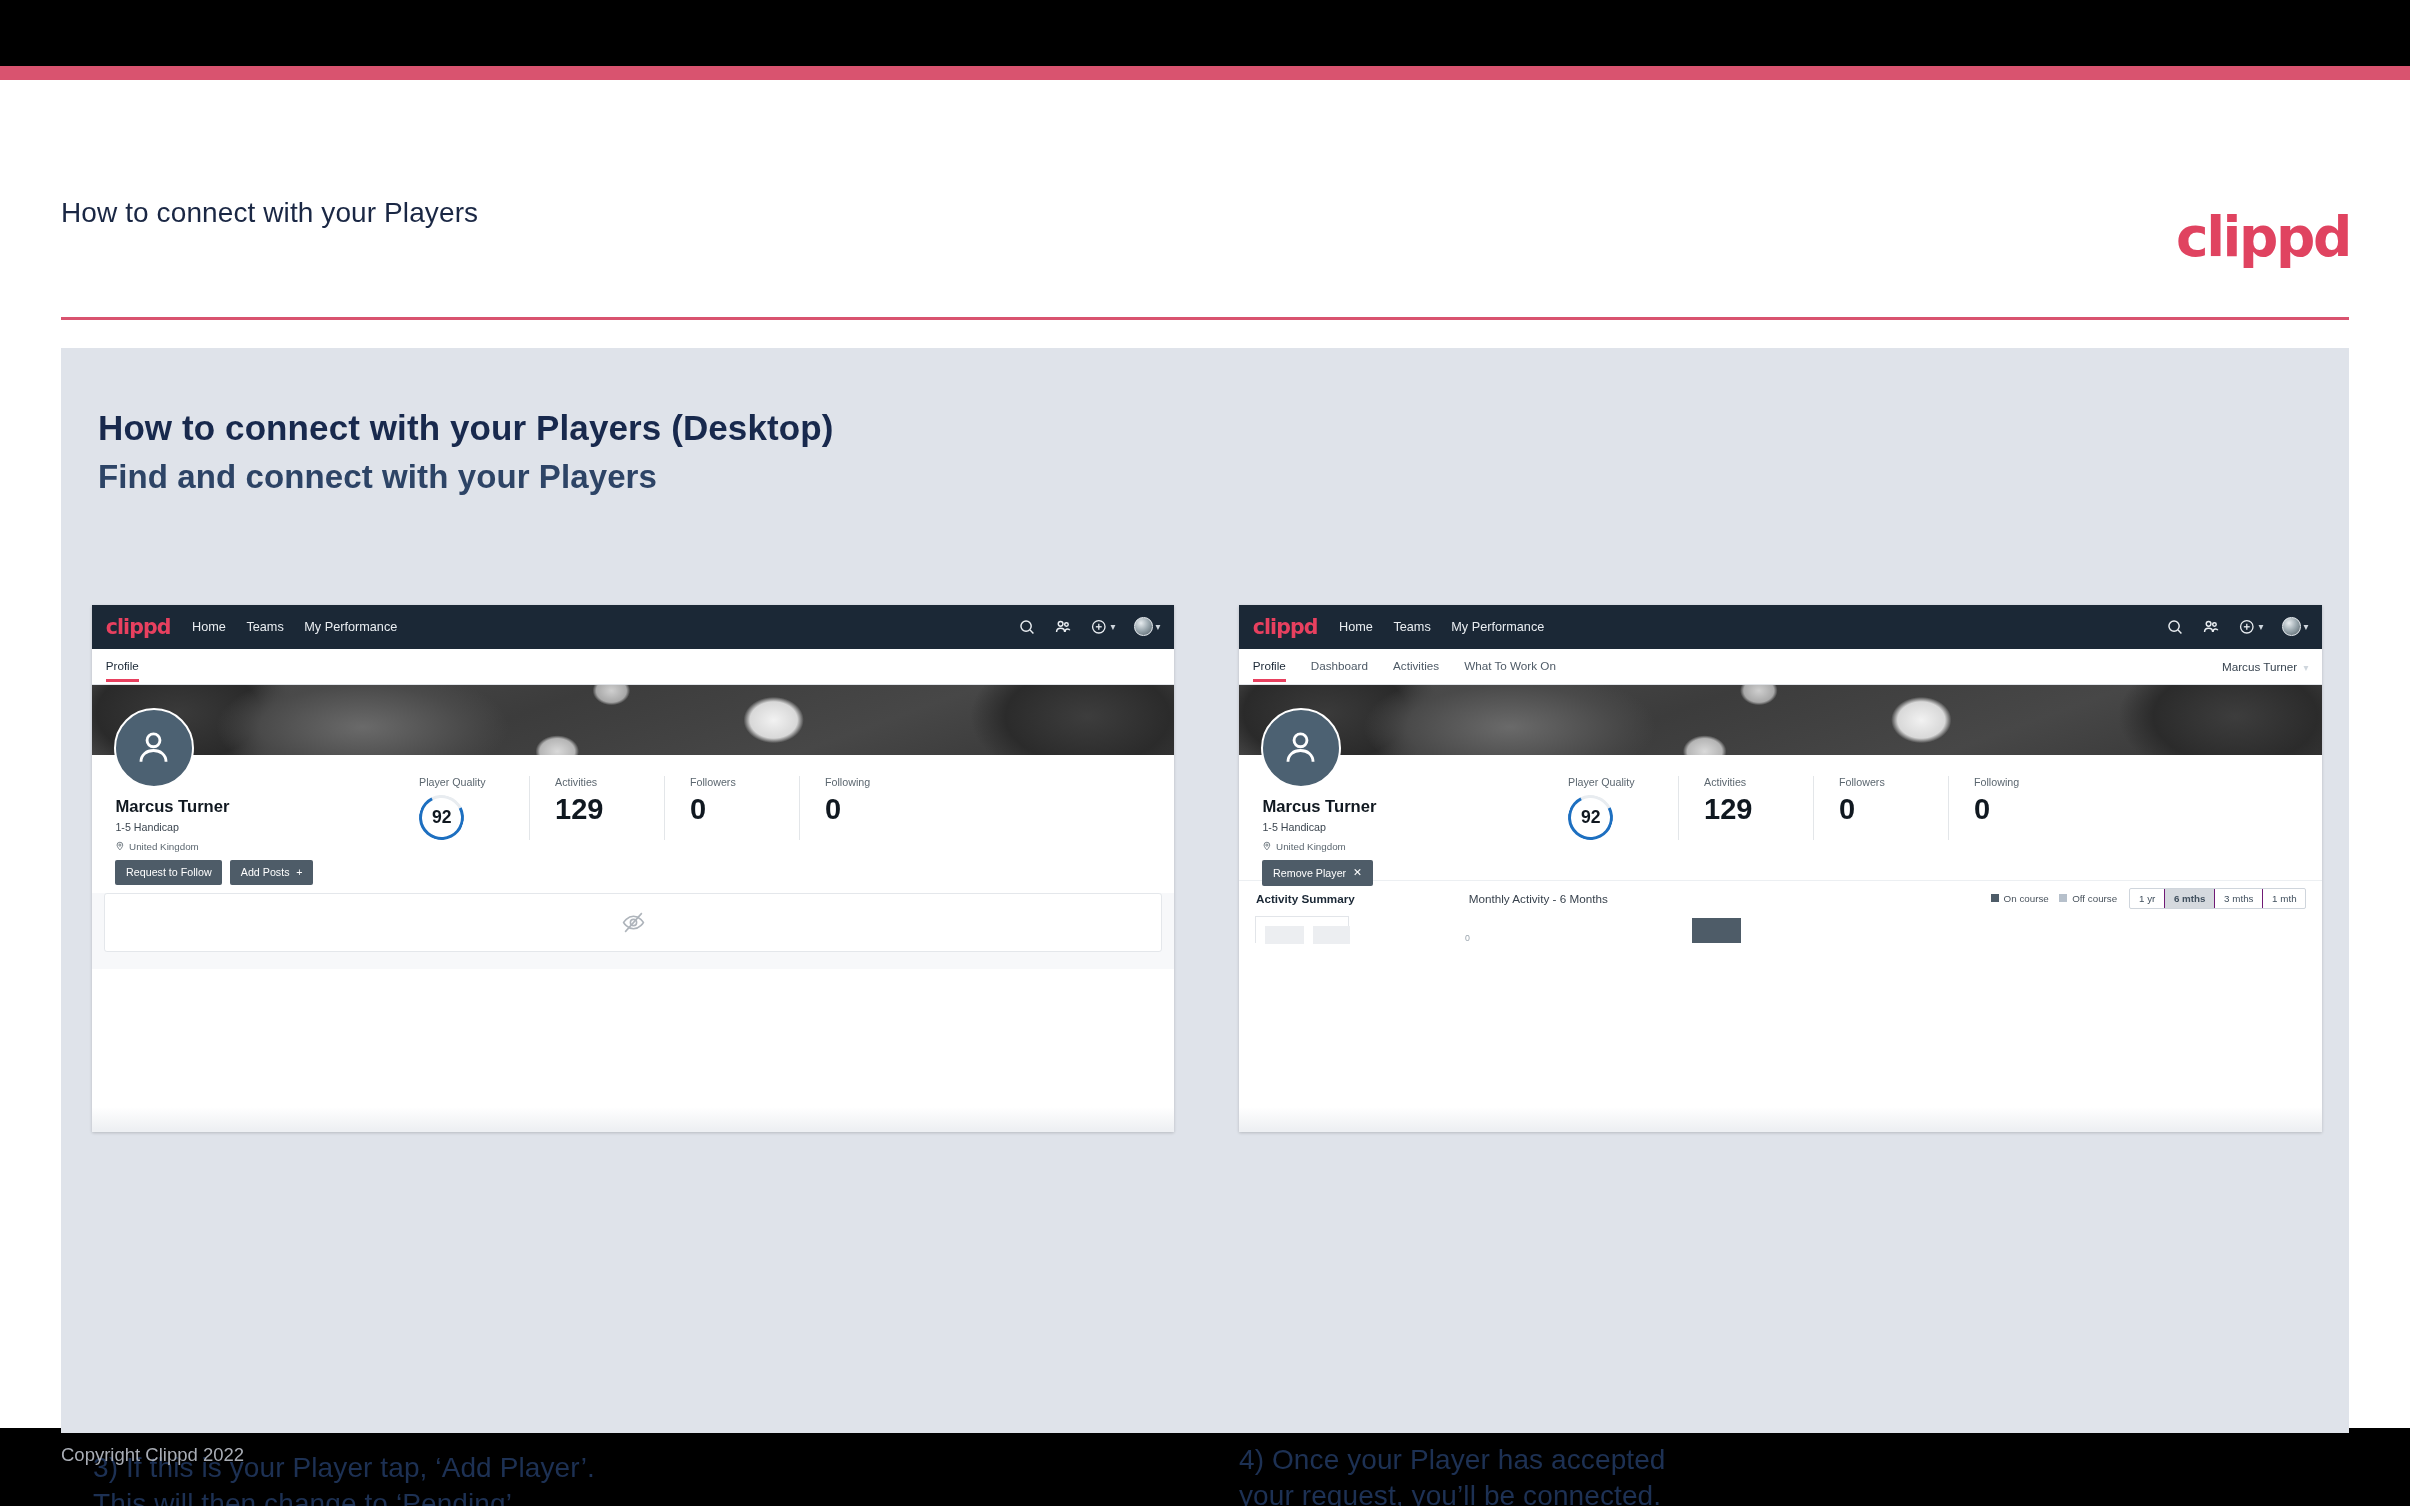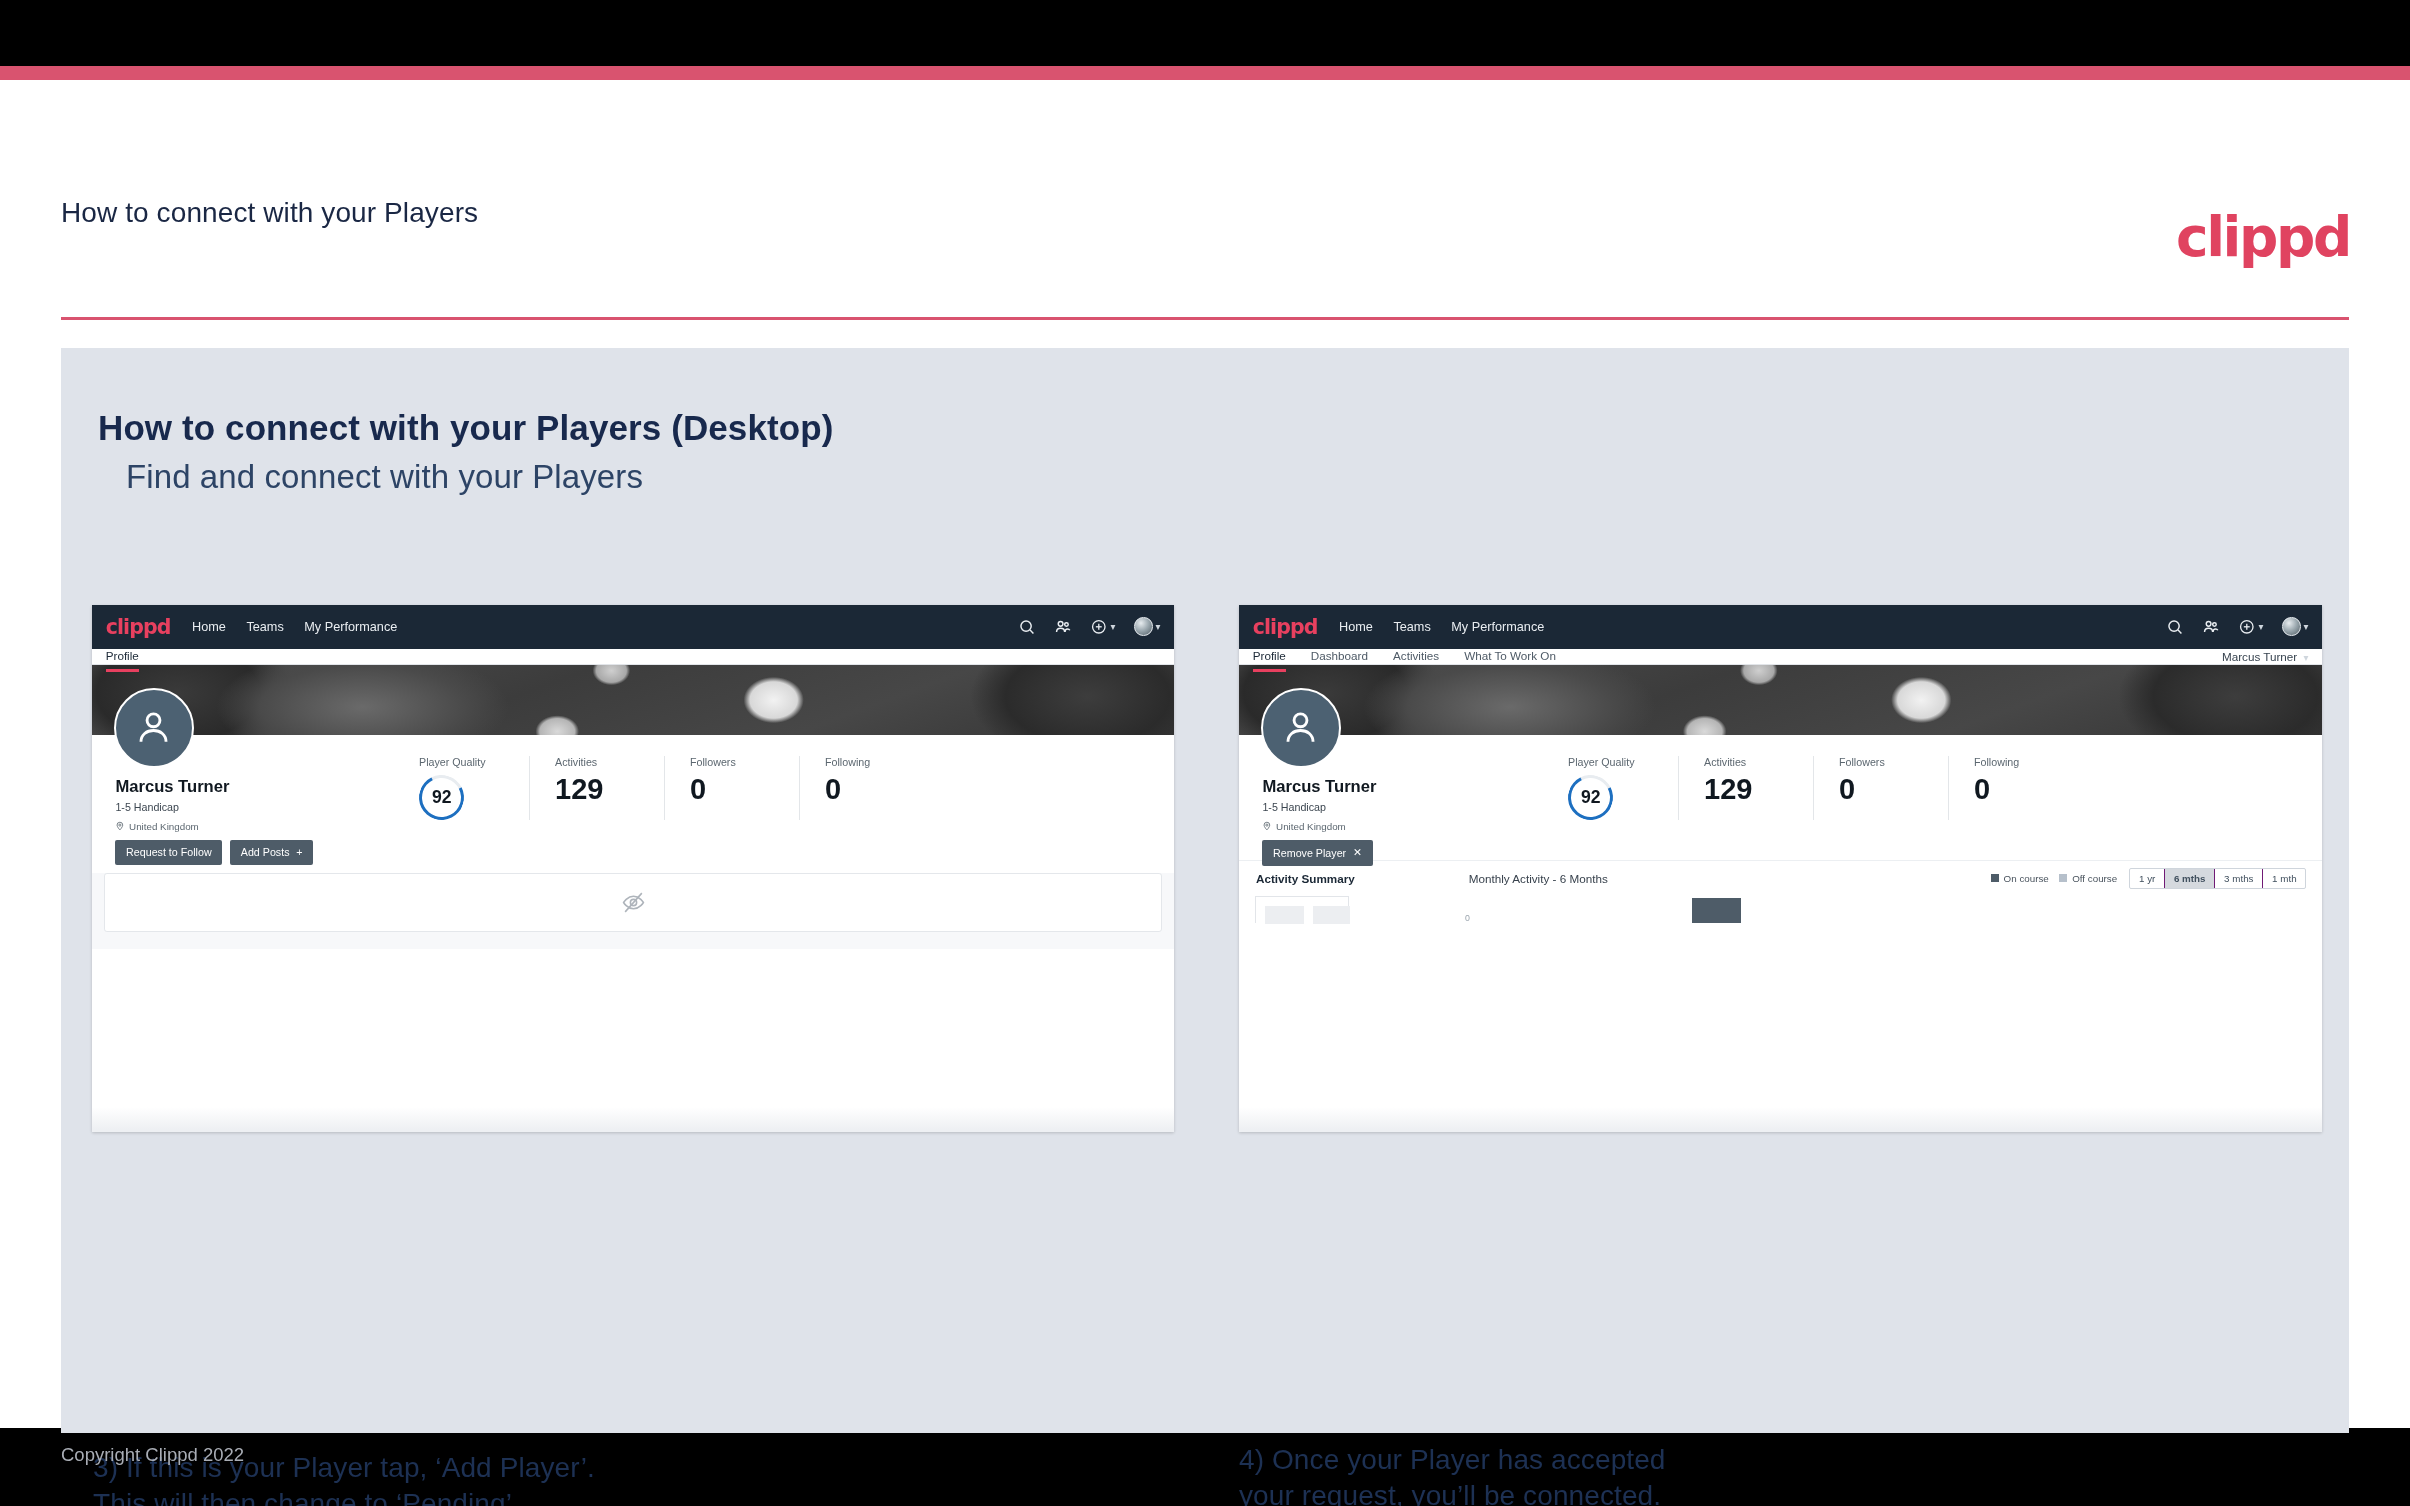--- a/index.html
+++ b/index.html
@@ -40,21 +40,21 @@
     position: absolute; left: 61px; top: 268px;
     width: 2288px; height: 1085px;
     background: #dfe3ea;
   }
   .panel-title {
     position: absolute; left: 37px; top: 60px;
     font-size: 35px; font-weight: 700; color: #18294d; letter-spacing: 0.1px;
   }
   .panel-sub {
     position: absolute; left: 37px; top: 110px;
-    font-size: 33px; font-weight: 400; color: #2d4466; letter-spacing: 0.1px; margin-left: 28px;
+    font-size: 33px; font-weight: 700; color: #2d4466; letter-spacing: 0.1px;
   }
 
   
   .shot {
     position: absolute; background: #fff; overflow: hidden;
     box-shadow: 0 1px 2.9px rgba(0,0,0,.18);
   }
   .shot-left  { left: 31px;   top: 257px; width: 1082px; height: 527px; }
   .shot-right { left: 1178px; top: 257px; width: 1083px; height: 527px; }
 
@@ -78,21 +78,21 @@
   .nav-ico svg { display: block; }
   .chev { color: #cfd6dd; font-size: 9.8px; margin-left: 2.9px; }
   .ico-group { display: flex; align-items: center; }
   .avatar-sm {
     width: 18.5px; height: 18.5px; border-radius: 50%;
     background: radial-gradient(circle at 35% 30%, #e7ecef 0%, #9aa7ae 48%, #4f5c63 100%);
     border: 1px solid #e9edf1;
   }
 
   .subnav {
-    height: 16px; background: #fff; border-bottom: 1px solid #e2e5e9;
+    height: 36px; background: #fff; border-bottom: 1px solid #e2e5e9;
     display: flex; align-items: center; padding: 0 13.7px; position: relative;
   }
   .subnav-item {
     font-size: 11.7px; color: #4e5a66; margin-right: 25px; height: 32px;
     line-height: 32px; position: relative;
   }
   .subnav-item.active { color: #1b2836; }
   .subnav-item.active::after {
     content:""; position: absolute; left: 0; right: 0; bottom: 0;
     height: 2.9px; background: #e8405f;

